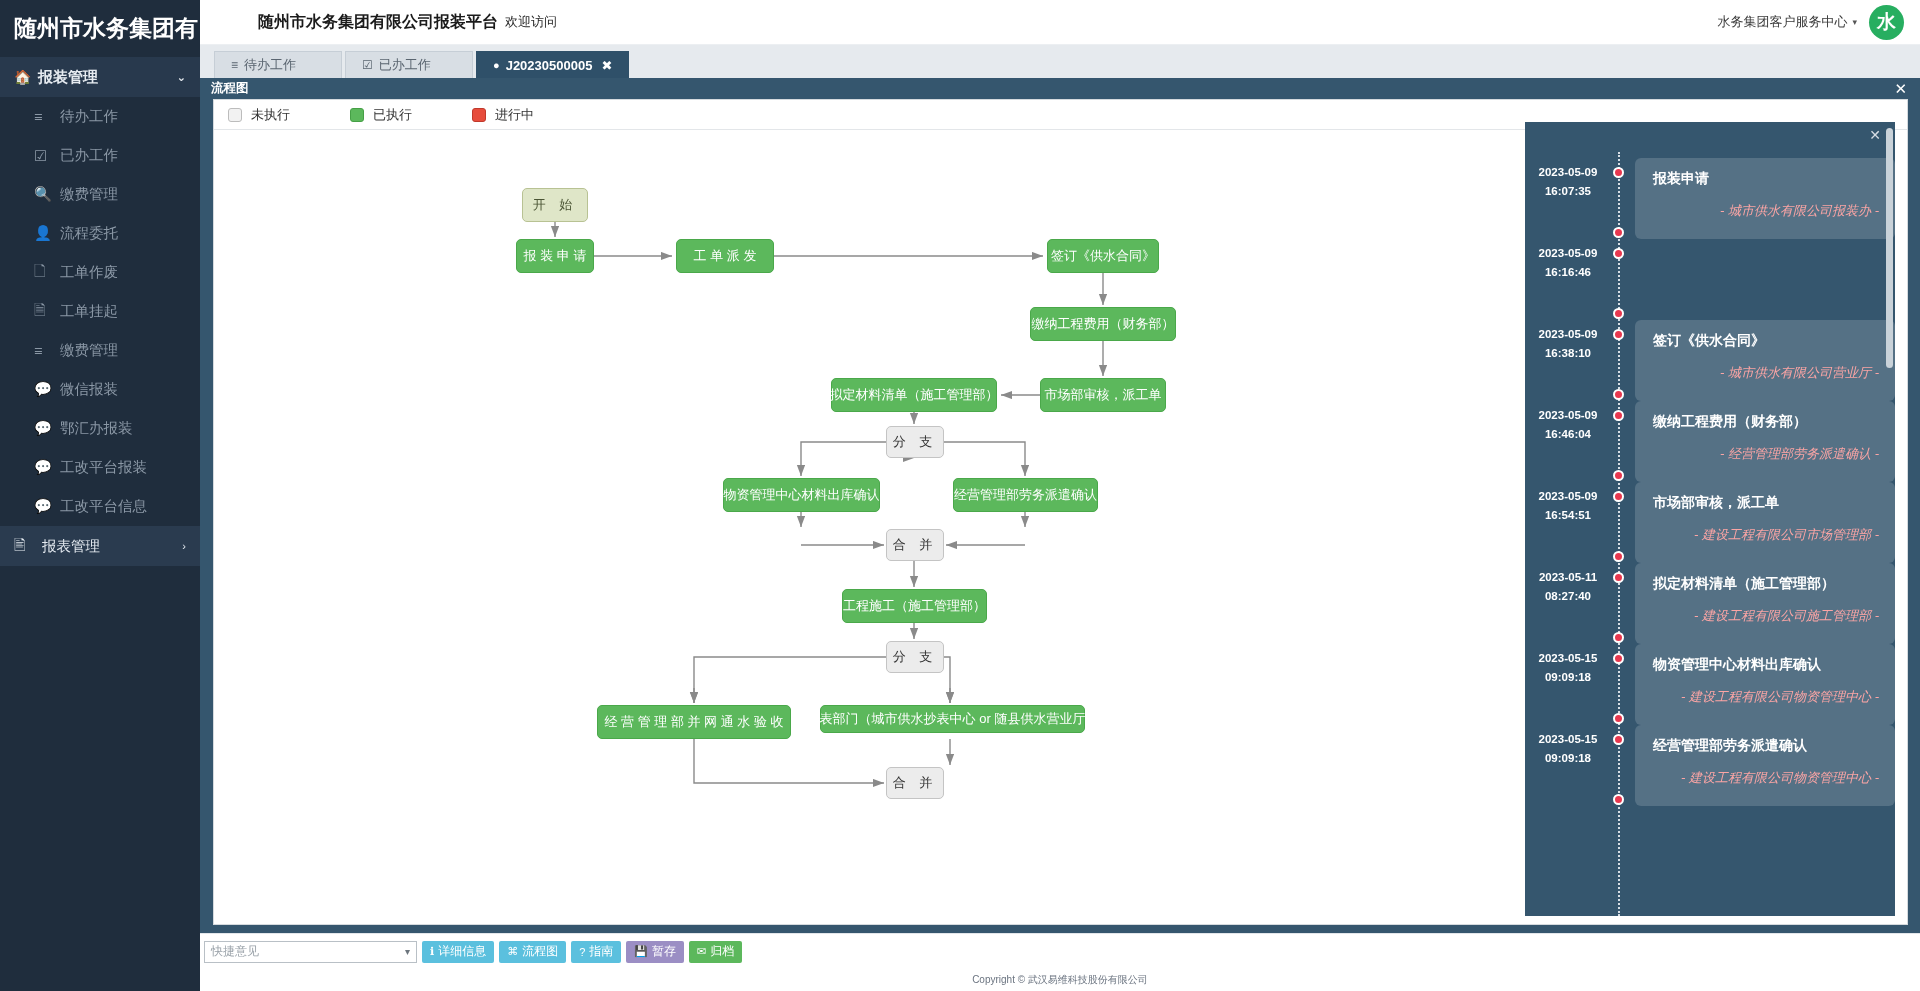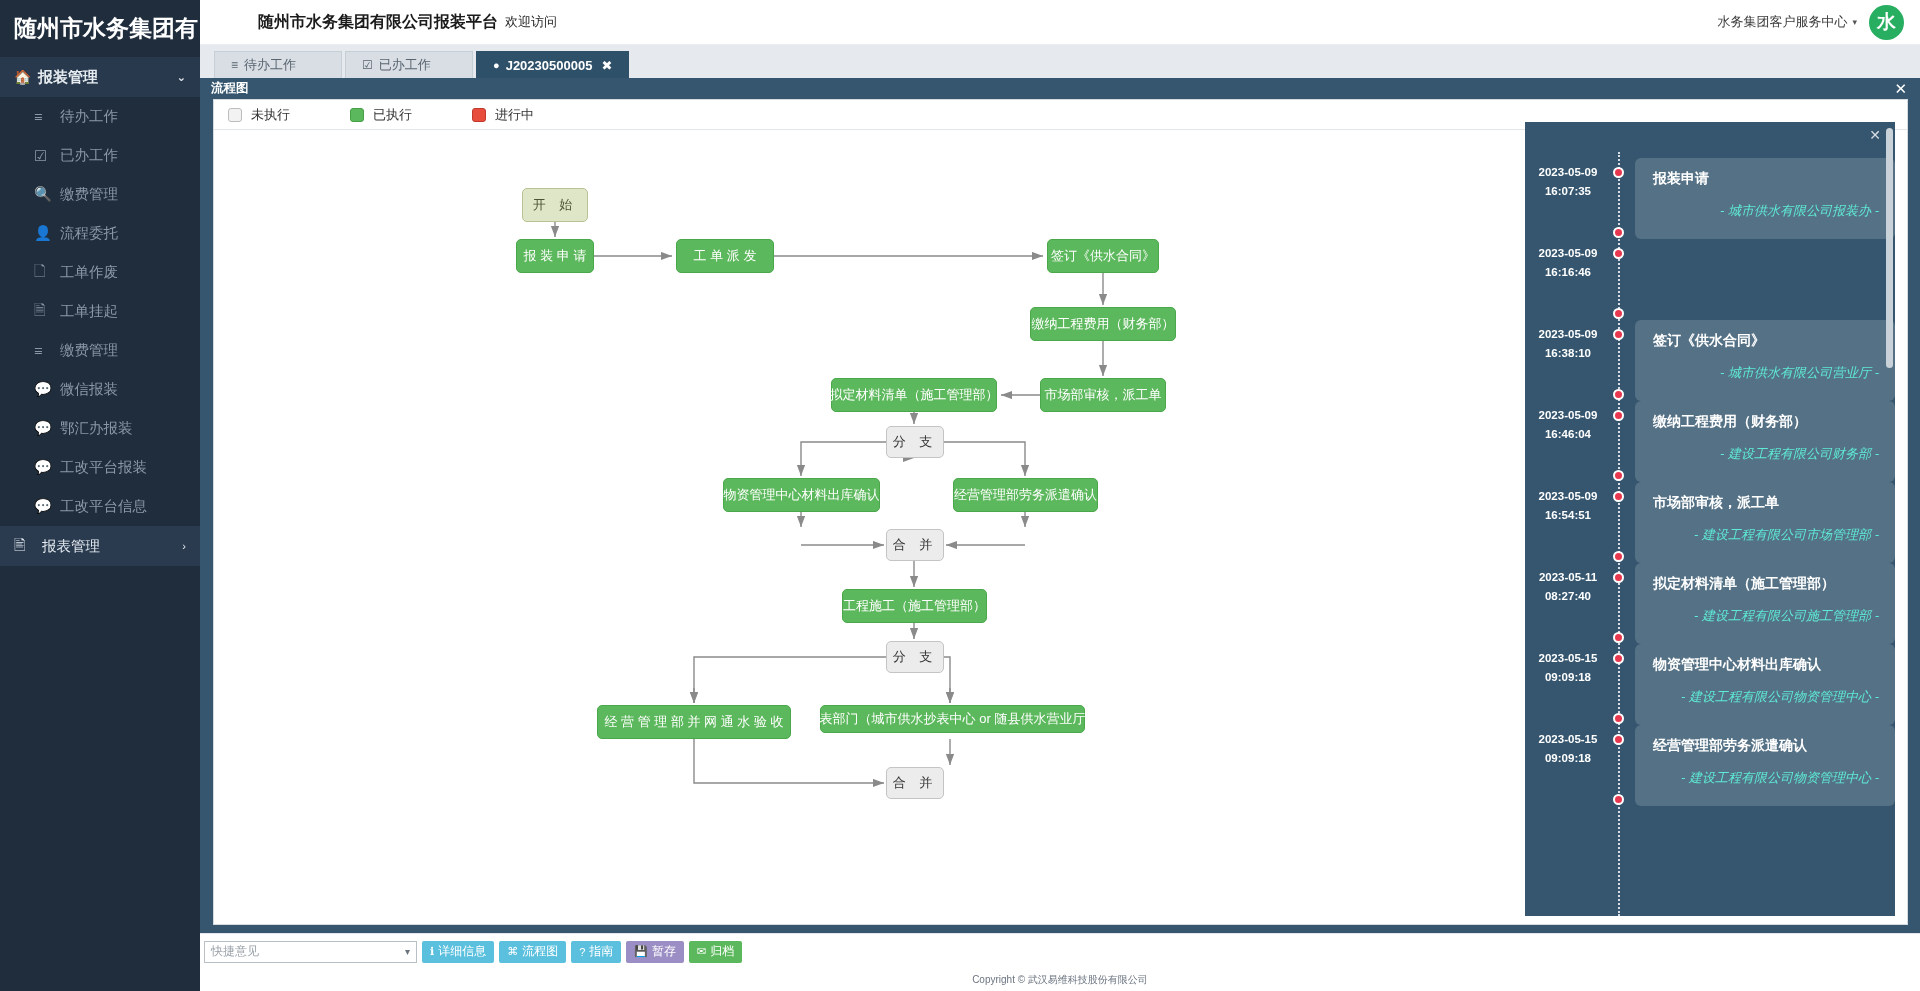--- a/index.html
+++ b/index.html
@@ -126,21 +126,21 @@
   .tl-time .d, .tl-time .t { display: block; color: #ffffff; font-size: 11.5px;
                              font-weight: bold; line-height: 19px; }
   .tl-dot { position: absolute; left: 88px; top: 9px; width: 11px; height: 11px;
             border-radius: 50%; background: #e8384f; border: 2px solid #ffffff; }
   .tl-dot.tail { top: 69px; }
   .tl-card {
     margin-left: 24px; flex: 1; background: rgba(255,255,255,0.16);
     border-radius: 6px; padding: 12px 16px 14px 18px; min-height: 62px;
   }
   .tl-card .ct { color: #ffffff; font-size: 14px; font-weight: bold; }
-  .tl-card .cs { color: #5eead4; font-size: 13px; font-style: italic;
+  .tl-card .cs { color: #fca5a5; font-size: 13px; font-style: italic;
                  text-align: right; margin-top: 14px; }
   .tl-sb { position: absolute; right: 2px; top: 6px; width: 7px; height: 240px;
            background: #c9d2d9; border-radius: 4px; }
 
   
   .bottombar {
     position: absolute; left: 200px; right: 0; bottom: 22px; height: 36px;
     background: #ffffff; display: flex; align-items: center; padding-left: 4px;
     border-top: 1px solid #e2e6ea;
   }
@@ -404,21 +404,21 @@
               </div>
               <div class="tl-row">
                 <div class="tl-time">
                   <span class="d">2023-05-09</span>
                   <span class="t">16:46:04</span>
                 </div>
                 <span class="tl-dot"></span>
                 <span class="tl-dot tail"></span>
                 <div class="tl-card">
                   <div class="ct">缴纳工程费用（财务部）</div>
-                  <div class="cs">- 建设工程有限公司财务部 -</div>
+                  <div class="cs">- 经营管理部劳务派遣确认 -</div>
                 </div>
               </div>
               <div class="tl-row">
                 <div class="tl-time">
                   <span class="d">2023-05-09</span>
                   <span class="t">16:54:51</span>
                 </div>
                 <span class="tl-dot"></span>
                 <span class="tl-dot tail"></span>
                 <div class="tl-card">

